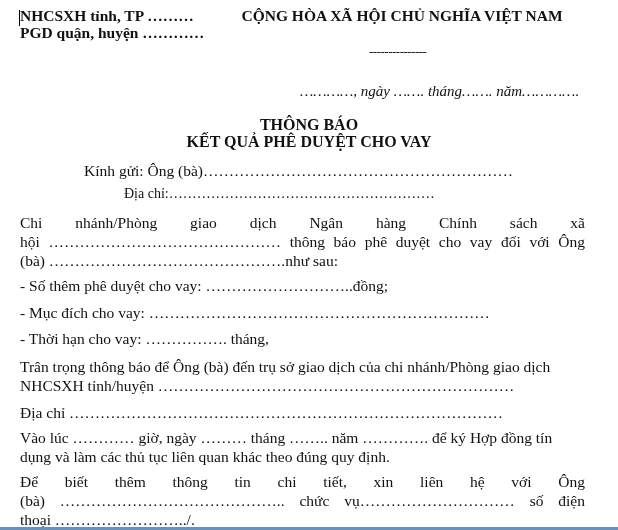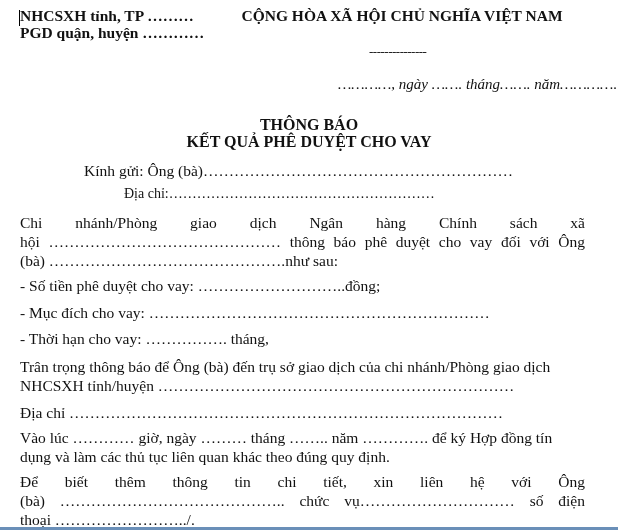--- a/index.html
+++ b/index.html
@@ -36,21 +36,21 @@
     .caret {
       position: absolute;
       left: 19px; top: 10px;
       width: 1px; height: 16px;
       background: #000;
     }
     .header-left { left: 20px; top: 7px; line-height: 17px; font-size: 15.5px; }
     .header-right { left: 232px; top: 7px; width: 340px; text-align: center; line-height: 17px; font-size: 15.5px; }
     .header-right .motto { display: block; }
     .underline-dashes { left: 369px; top: 44px; font-size: 13px; letter-spacing: -0.5px; }
-    .date-line { left: 300px; top: 76px; font-size: 15px; margin-left: 38px; }
+    .date-line { left: 300px; top: 83px; font-size: 15px; }
     .title { left: 0; width: 618px; text-align: center; top: 116px; line-height: 17px; font-size: 16px; }
     .greeting { left: 84px; top: 162px; font-size: 15.5px; }
     .address { left: 124px; top: 186px; font-size: 14px; }
     .para {
       position: absolute;
       left: 20px;
       width: 565px;
       text-align: justify;
       line-height: 19px;
       font-size: 15.5px;
@@ -85,21 +85,21 @@
     <span class="line">KẾT QUẢ PHÊ DUYỆT CHO VAY</span>
   </div>
   <div class="abs address">Địa chỉ:…………………………………………………</div>
 
   <div class="para" style="top:213px;">
     <span class="line justified">Chi nhánh/Phòng giao dịch Ngân hàng Chính sách xã</span>
     <span class="line justified">hội ……………………………………… thông báo phê duyệt cho vay đối với Ông</span>
     <span class="line">(bà) ……………………………………….như sau:</span>
   </div>
 
-  <div class="para" style="top:276px;">- Số tiền phê duyệt cho vay: ………………………..đồng;</div>
+  <div class="para" style="top:276px;">- Số thêm phê duyệt cho vay: ………………………..đồng;</div>
   <div class="para" style="top:303px;">- Mục đích cho vay: …………………………………………………………</div>
   <div class="para" style="top:357px;">
     <span class="line">Trân trọng thông báo để Ông (bà) đến trụ sở giao dịch của chi nhánh/Phòng giao dịch</span>
     <span class="line">NHCSXH tỉnh/huyện ……………………………………………………………</span>
   </div>
 
   <div class="para" style="top:329px;">- Thời hạn cho vay: ……………. tháng,</div>
 
   <div class="para" style="top:403px;">Địa chỉ …………………………………………………………………………</div>
 

